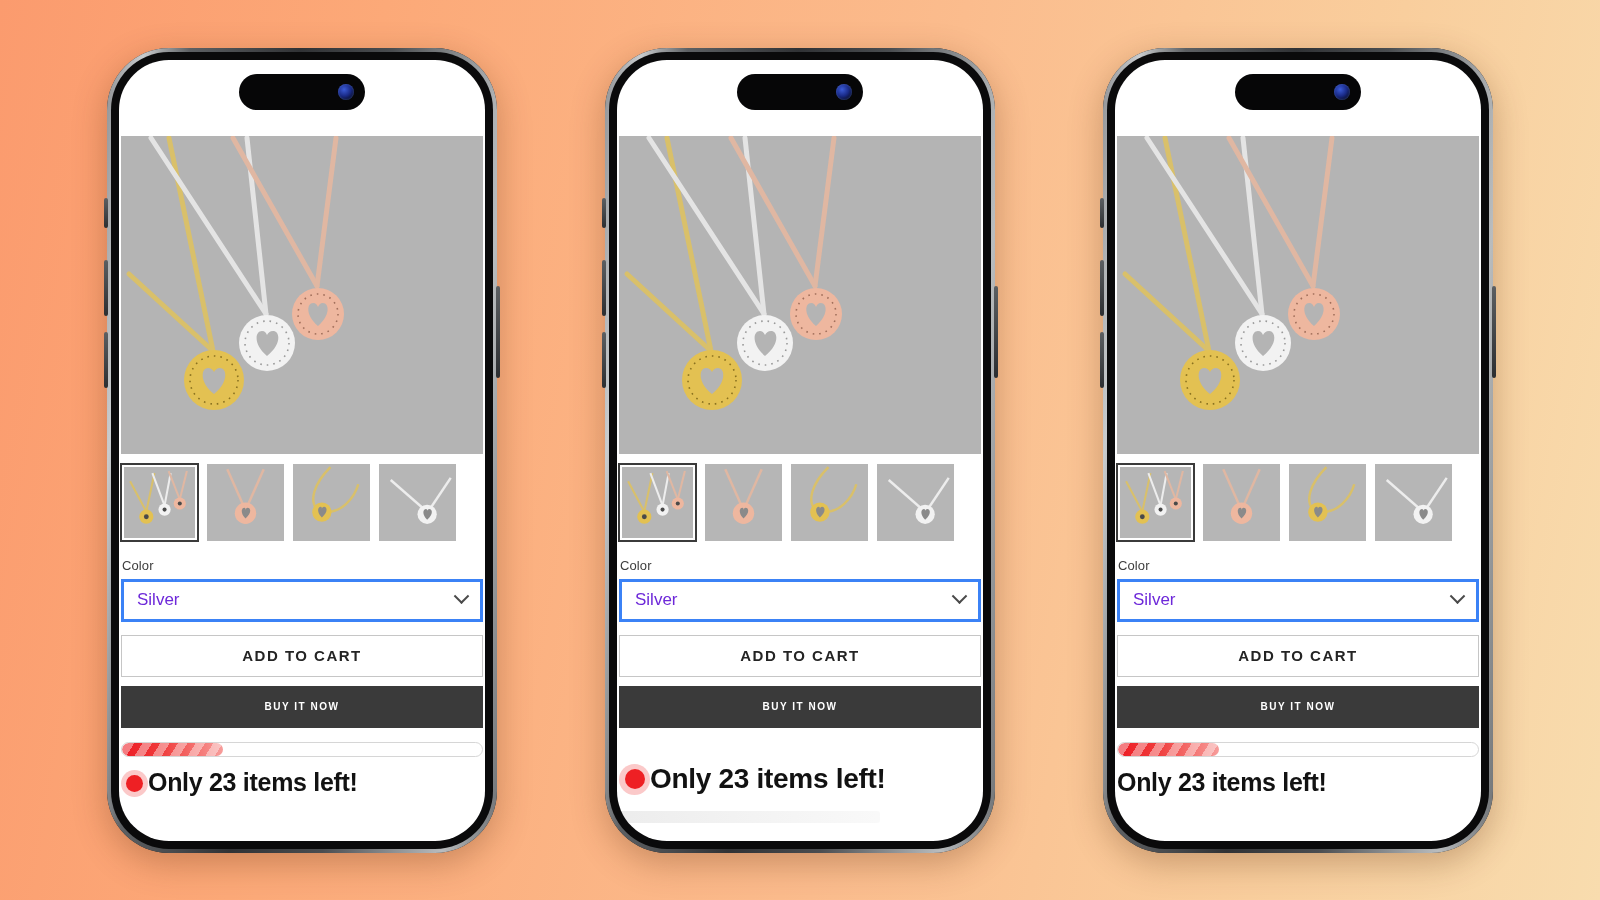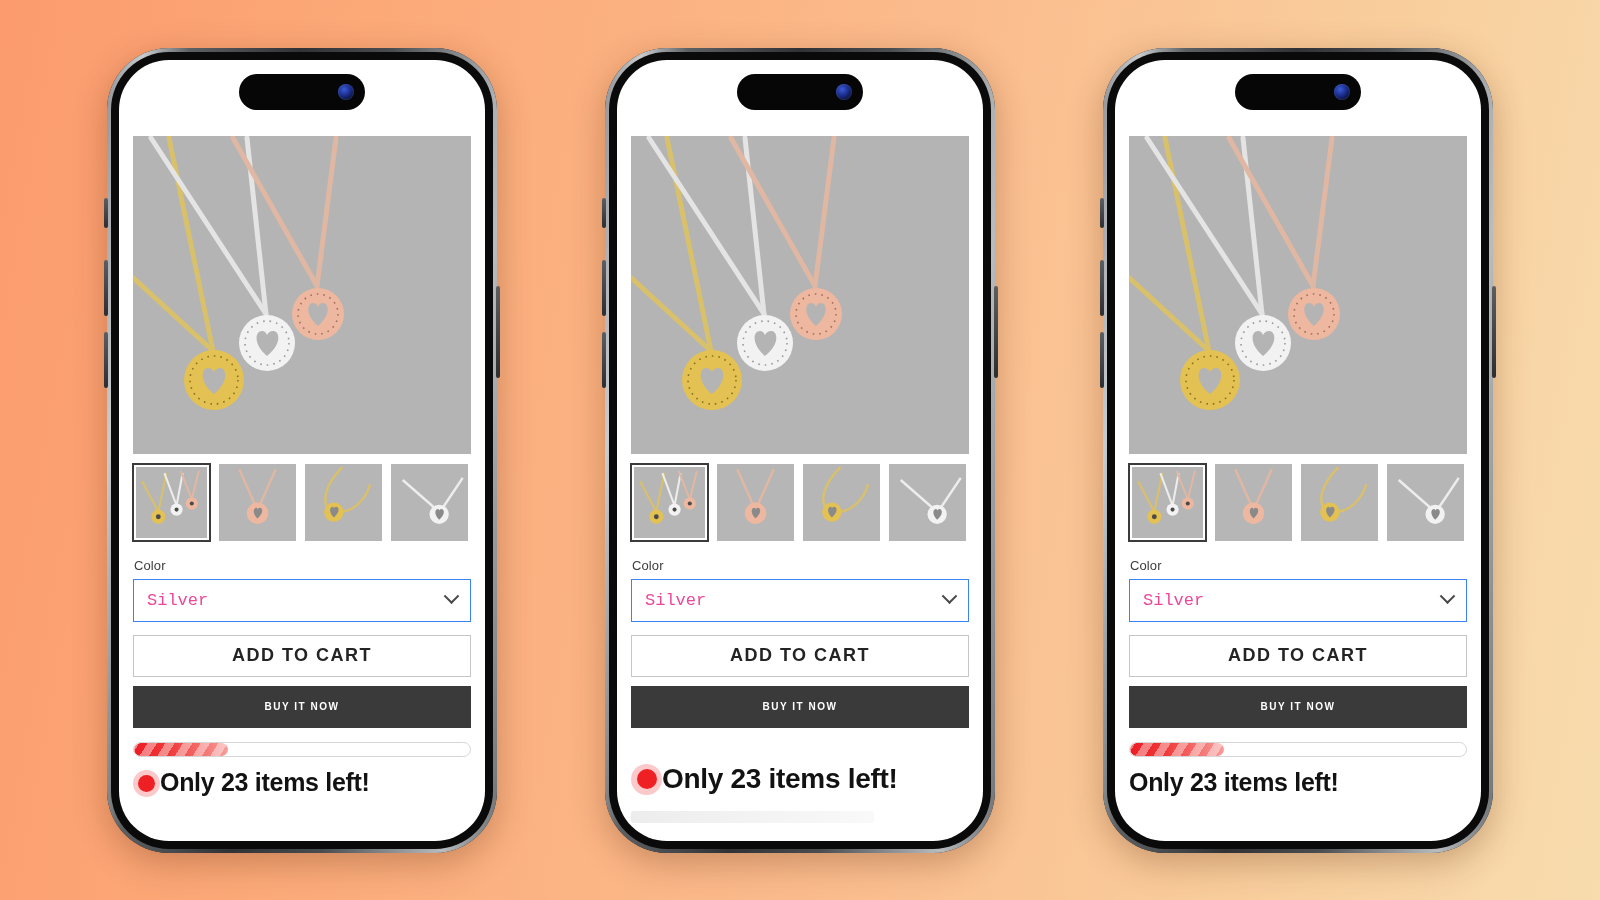--- a/index.html
+++ b/index.html
@@ -86,21 +86,21 @@
     width: 16px; height: 16px;
     border-radius: 50%;
     background: radial-gradient(circle at 38% 34%, #3b5bd6 0%, #1a2b88 45%, #080c28 78%, #030510 100%);
     box-shadow: inset 0 0 2px rgba(120,160,255,.55);
   }
 
   
   .page {
     position: absolute;
     top: 0; left: 0; right: 0; bottom: 0;
-    padding: 0 14px;
+    padding: 0 2px;
     display: flex;
     flex-direction: column;
   }
   .page-offset { height: 76px; flex: 0 0 auto; }
 
   
   .hero {
     width: 100%;
     height: 318px;
     background: linear-gradient(175deg,#bcbcbc 0%, #b3b3b3 45%, #adadad 100%);
@@ -133,46 +133,45 @@
   
   .opt-label {
     font-size: 13px;
     color: #3d3d3d;
     margin: 17px 0 6px 1px;
     letter-spacing: .1px;
   }
   .select {
     width: 100%;
     height: 43px;
-    border: 1px solid #3b82f6;
+    border: 3px solid #3b82f6;
     background: #fff;
     display: flex;
     align-items: center;
     padding: 0 13px;
     font-size: 17px;
-    color: #ec4899;
+    color: #6d28d9;
     justify-content: space-between;
-    font-family: Liberation Mono, monospace;
   }
   .chev {
     width: 11px; height: 11px;
     border-right: 2px solid #4a4a4a;
     border-bottom: 2px solid #4a4a4a;
     transform: rotate(45deg) translate(-3px,-3px);
   }
 
   
   .btn-cart {
     width: 100%;
     height: 42px;
     margin-top: 13px;
     border: 1px solid #c6c6c6;
     background: #fff;
     color: #242424;
-    font-size: 18px;
+    font-size: 15px;
     font-weight: bold;
     letter-spacing: 1.5px;
     display: flex;
     align-items: center;
     justify-content: center;
   }
   .btn-buy {
     width: 100%;
     height: 42px;
     margin-top: 9px;

